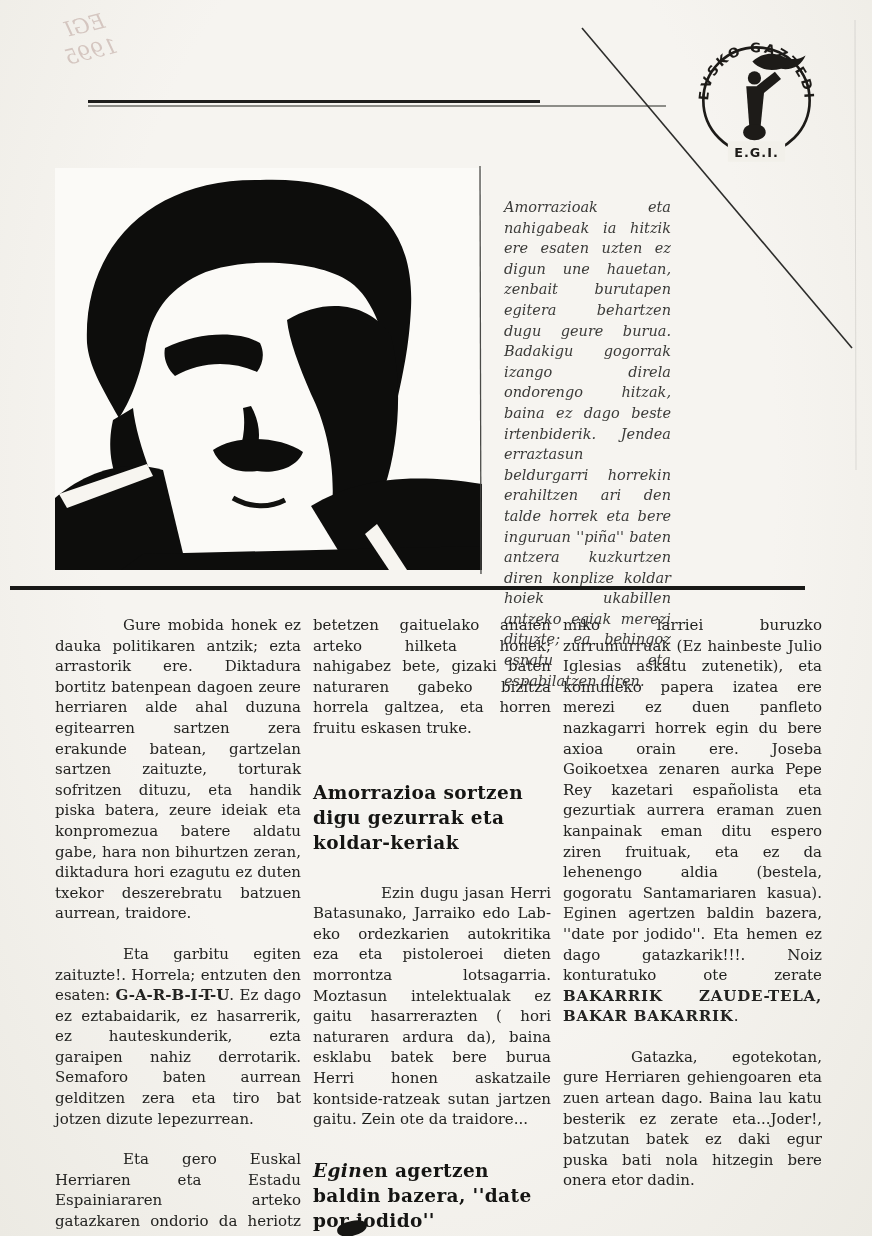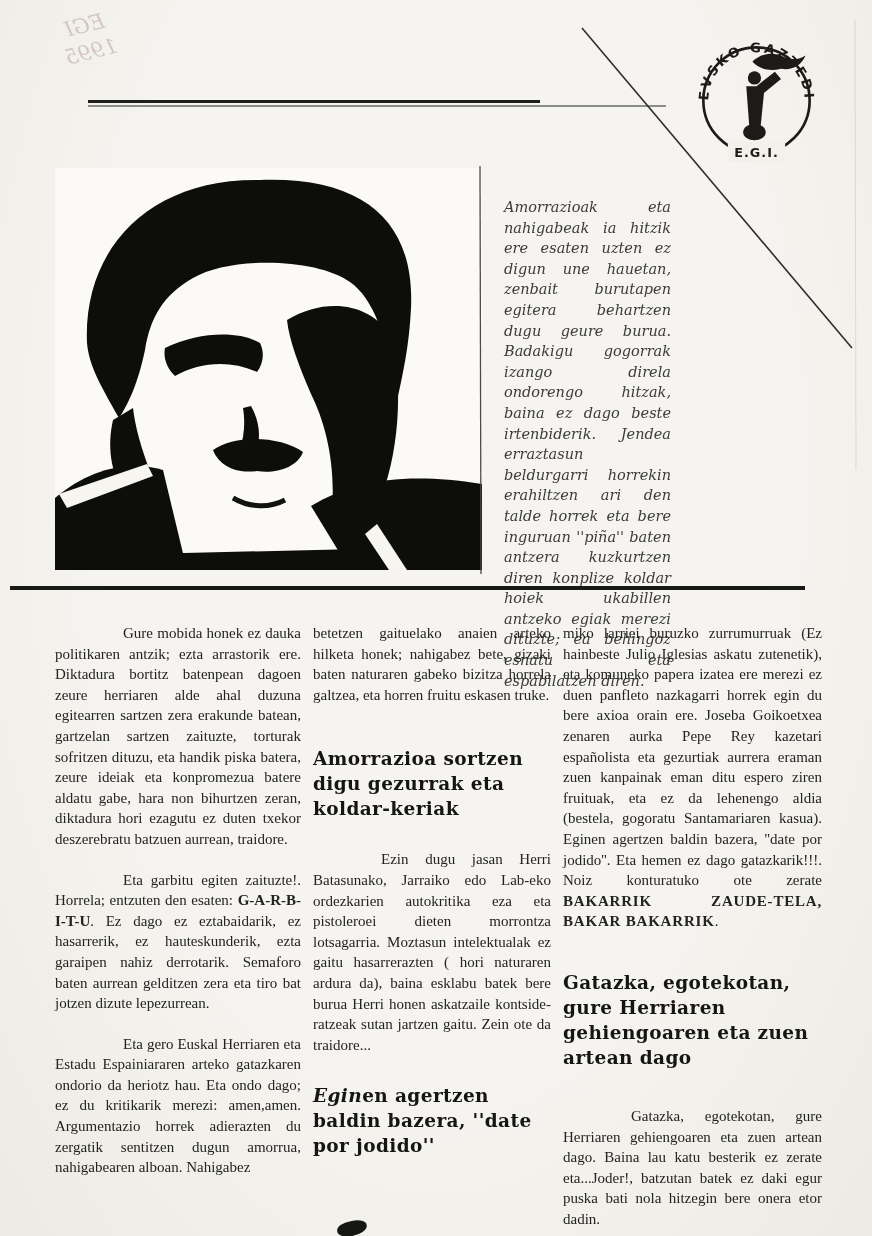--- a/index.html
+++ b/index.html
@@ -28,21 +28,21 @@
     font:italic 14.5px/20.6px "DejaVu Serif",serif;
     color:#3b3b39;text-align:justify;
   }
   .sep{position:absolute;left:10px;top:586px;width:795px;height:4px;background:#191917;}
   .overlay{position:absolute;left:0;top:0;pointer-events:none;}
   .cols{
     position:absolute;left:55px;top:611px;width:767px;display:flex;gap:12px;
     font:15px/20.6px "DejaVu Serif",serif;color:#232321;text-align:justify;
   }
   .col1{width:246px;} .col2{width:238px;} .col3{width:259px;}
-  .cols p{margin:12px 0 20px;font-family:Liberation Serif, serif;}
+  .cols p{margin:4px 0 20px;}
   .indent{text-indent:68px;}
   .cols h2{
     font:bold 18.5px/25px "DejaVu Serif",serif;letter-spacing:0.4px;
     margin:41px 0 28px;color:#151513;text-align:left;
   }
   .cols h2.sp-b{margin:28px 0 40px;}
   .cols h2.sp-c{margin:38px 0 36px;}
   .cols h2 em{font-style:italic;}
   .cols strong{font-weight:bold;}
   .caps-emph{letter-spacing:0.8px;}
@@ -139,21 +139,20 @@
     <div class="col2">
       <p>betetzen gaituelako anaien arteko hilketa honek; nahigabez bete, gizaki baten naturaren gabeko bizitza horrela galtzea, eta horren fruitu eskasen truke.</p>
       <h2>Amorrazioa sortzen digu gezurrak eta koldar-keriak</h2>
       <p class="indent">Ezin dugu jasan Herri Batasunako, Jarraiko edo Lab-eko ordezkarien autokritika eza eta pistoleroei dieten morrontza lotsagarria. Moztasun intelektualak ez gaitu hasarrerazten ( hori naturaren ardura da), baina esklabu batek bere burua Herri honen askatzaile kontside-ratzeak sutan jartzen gaitu. Zein ote da traidore...</p>
       <h2 class="sp-b"><em>Egin</em><span>en agertzen baldin bazera, ''date por jodido''</span></h2>
 
     </div>
 
     <div class="col3">
       <p><span>miko larriei buruzko zurrumurruak (Ez hainbeste Julio Iglesias askatu zutenetik), eta komuneko papera izatea ere merezi ez duen panfleto nazkagarri horrek egin du bere axioa orain ere. Joseba Goikoetxea zenaren aurka Pepe Rey kazetari españolista eta gezurtiak aurrera eraman zuen kanpainak eman ditu espero ziren fruituak, eta ez da lehenengo aldia (bestela, gogoratu Santamariaren kasua). Eginen agertzen baldin bazera, ''date por jodido''. Eta hemen ez dago gatazkarik!!!. Noiz konturatuko ote zerate </span><strong class="caps-emph">BAKARRIK ZAUDE-TELA, BAKAR BAKARRIK</strong><span>.</span></p>
-      <h2 class="sp-c">Gatazka, egotekotan, gure Herriaren gehiengoaren eta zuen artean dago</h2>
       <p class="indent">Gatazka, egotekotan, gure Herriaren gehiengoaren eta zuen artean dago. Baina lau katu besterik ez zerate eta...Joder!, batzutan batek ez daki egur puska bati nola hitzegin bere onera etor dadin.</p>
     </div>
 
   </div>
 
   <div class="smudge"></div>
 
 </div>
 
 </body></html>

